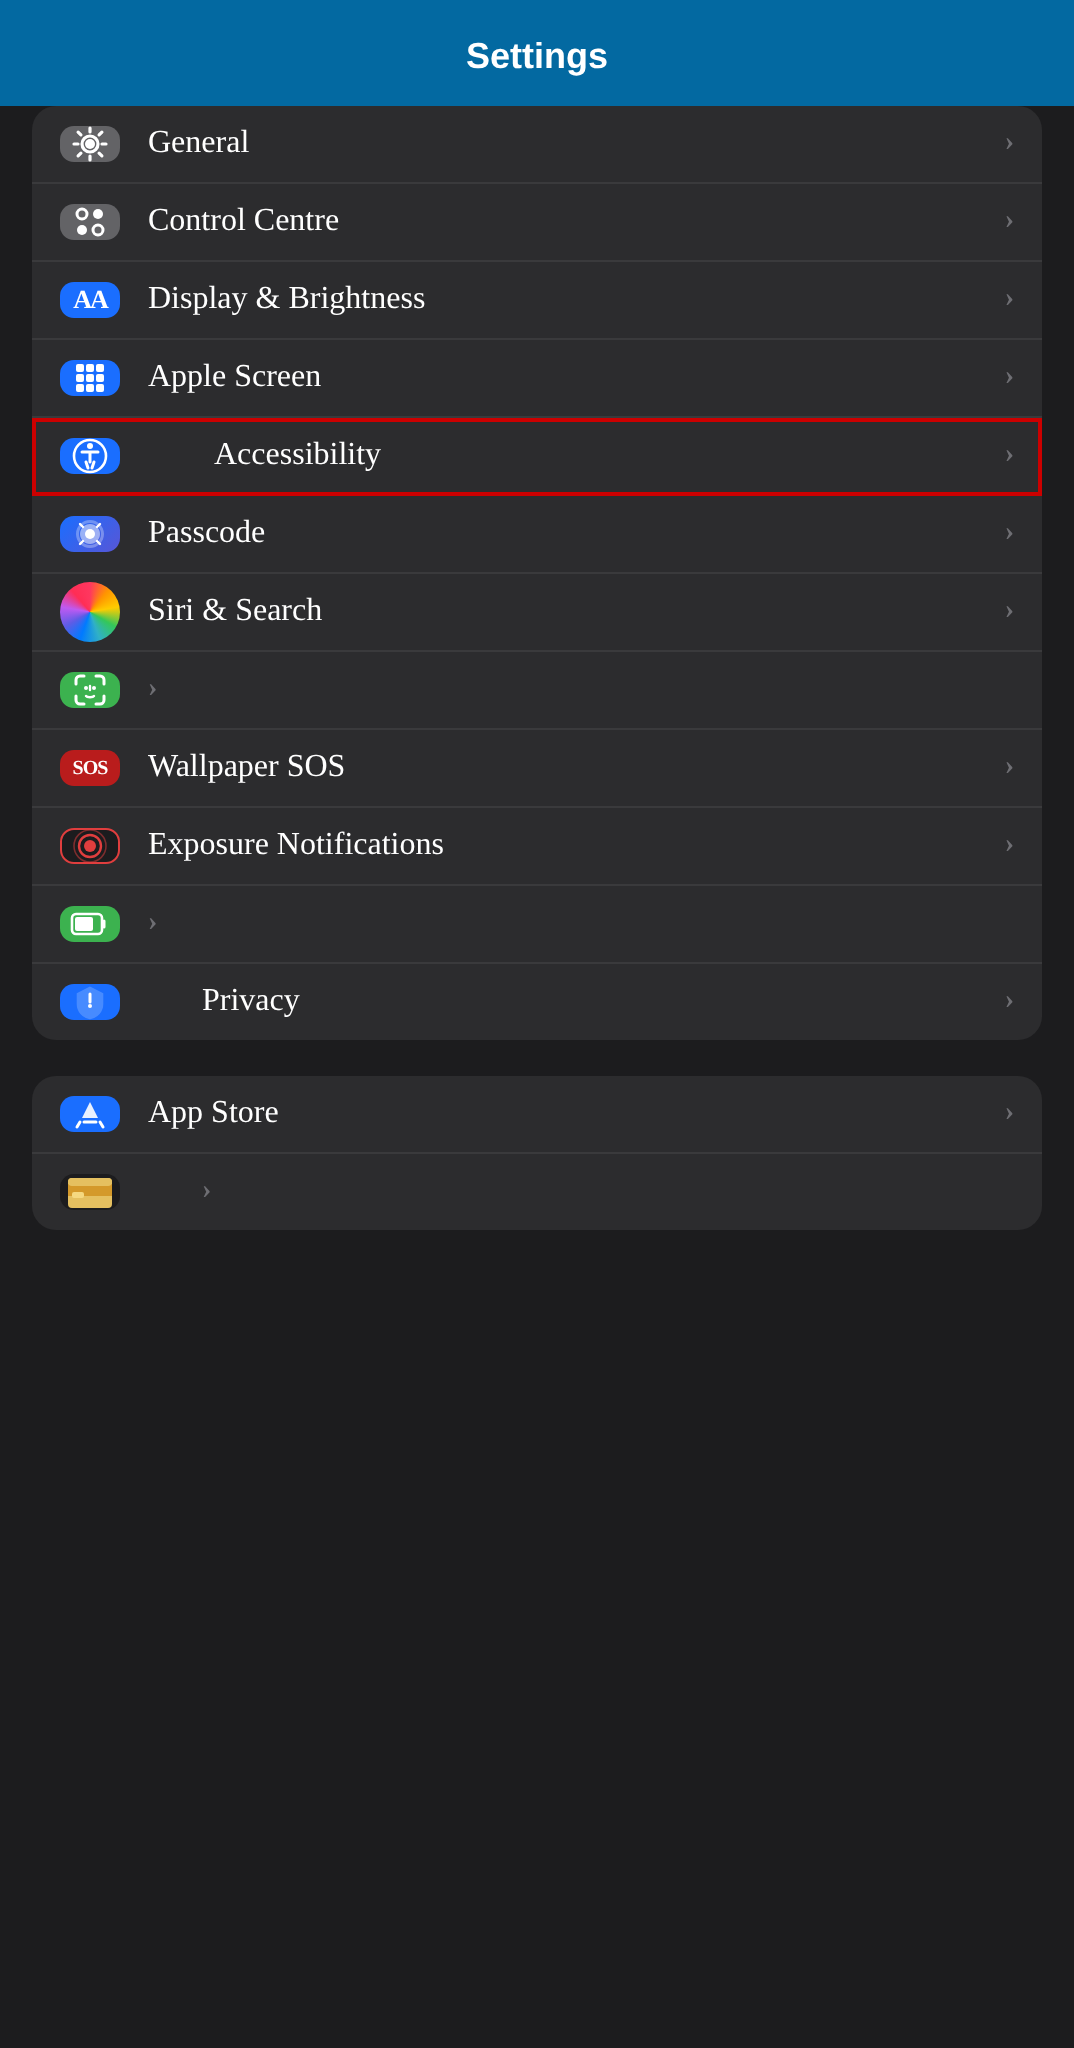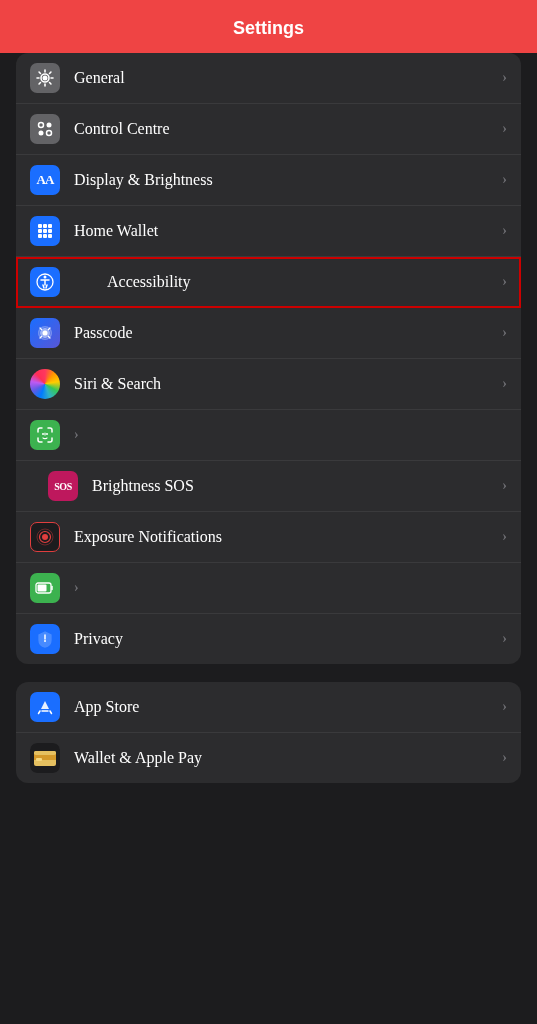--- a/index.html
+++ b/index.html
@@ -8,21 +8,21 @@
       width: 537px;
       min-height: 1024px;
       background: #1c1c1e;
       font-family: -apple-system, 'SF Pro Display', 'Helvetica Neue', Arial, sans-serif;
       color: #ffffff;
     }
 
     .header {
       text-align: center;
       padding: 18px 20px 14px;
-      background: #ef4444;
+      background: #0369a1;
     }
 
     .header-title {
       font-size: 18px;
       font-weight: 600;
       color: #ffffff;
     }
 
     .settings-container {
       padding: 0 16px;
@@ -40,32 +40,33 @@
       display: flex;
       align-items: center;
       padding: 10px 14px;
       border-bottom: 0.5px solid #3a3a3c;
       cursor: pointer;
       position: relative;
     }
 
     .list-item:last-child {
       border-bottom: none;
+      gap: 27px;
     }
 
     .list-item.highlighted {
       outline: 2px solid #cc0000;
       outline-offset: -2px;
       z-index: 1;
       gap: 33px;
     }
 
     .icon-wrap {
       width: 30px;
-      height: 30px;
+      height: 18px;
       border-radius: 7px;
       display: flex;
       align-items: center;
       justify-content: center;
       margin-right: 14px;
       flex-shrink: 0;
       font-size: 16px;
     }
 
     .item-label {
@@ -81,21 +82,21 @@
       font-weight: 600;
     }
 
     
     .icon-general { background: #636366; }
     .icon-control { background: #636366; }
     .icon-display { background: #1a6eff; }
     .icon-homescreen { background: #1a6eff; }
     .icon-accessibility { background: #1a6eff; }
     .icon-faceid { background: #3cb24f; }
-    .icon-sos { background: #be185d; margin-left: 18px; }
+    .icon-sos { background: #b91c1c; }
     .icon-battery { background: #3cb24f; }
     .icon-privacy { background: #1a6eff; }
     .icon-appstore { background: #1a6eff; }
 
     
     svg { display: block; }
 
     
     .siri-ball {
       width: 30px;
@@ -155,21 +156,21 @@
           <rect x="7" y="2" width="4" height="4" rx="1" fill="white"></rect>
           <rect x="12" y="2" width="4" height="4" rx="1" fill="white"></rect>
           <rect x="2" y="7" width="4" height="4" rx="1" fill="white"></rect>
           <rect x="7" y="7" width="4" height="4" rx="1" fill="white"></rect>
           <rect x="12" y="7" width="4" height="4" rx="1" fill="white"></rect>
           <rect x="2" y="12" width="4" height="4" rx="1" fill="white"></rect>
           <rect x="7" y="12" width="4" height="4" rx="1" fill="white"></rect>
           <rect x="12" y="12" width="4" height="4" rx="1" fill="white"></rect>
         </svg>
       </div>
-      <span class="item-label">Home Wallet</span>
+      <span class="item-label">Apple Screen</span>
       <span class="chevron">›</span>
     </div>
 
     <div class="list-item highlighted">
       <div class="icon-wrap icon-accessibility">
         <svg width="18" height="18" viewBox="0 0 18 18" fill="none">
           <circle cx="9" cy="4" r="1.5" fill="white"></circle>
           <path d="M5 7h8M9 7v5M7 12l1 3M11 12l-1 3" stroke="white" stroke-width="1.5" stroke-linecap="round"></path>
           <circle cx="9" cy="9" r="8" stroke="white" stroke-width="1.3"></circle>
         </svg>
@@ -212,21 +213,21 @@
           <path d="M9 7v2" stroke="white" stroke-width="1.2" stroke-linecap="round"></path>
         </svg>
       </div>
       <span class="chevron">›</span>
     </div>
 
     <div class="list-item">
       <div class="icon-wrap icon-sos" style="border-radius: 7px;">
         <span style="color:white; font-size:10px; font-weight:800; letter-spacing:-0.5px;">SOS</span>
       </div>
-      <span class="item-label">Brightness SOS</span>
+      <span class="item-label">Wallpaper SOS</span>
       <span class="chevron">›</span>
     </div>
 
     <div class="list-item">
       <div class="icon-wrap" style="background: #1c1c1e; border: 1.5px solid #e03e3e;">
         <svg width="18" height="18" viewBox="0 0 18 18" fill="none">
           <circle cx="9" cy="9" r="3" fill="#e03e3e"></circle>
           <circle cx="9" cy="9" r="5.5" stroke="#e03e3e" stroke-width="1.2" fill="none"></circle>
           <circle cx="9" cy="9" r="8" stroke="#e03e3e" stroke-width="0.8" fill="none" opacity="0.5"></circle>
         </svg>
@@ -276,19 +277,18 @@
     <div class="list-item">
       <div class="icon-wrap" style="background: #2c2c2e; border-radius: 7px; overflow: hidden; padding: 0;">
         <svg width="30" height="30" viewBox="0 0 30 30" fill="none">
           <rect width="30" height="30" rx="7" fill="#1c1c1e"></rect>
           <rect x="4" y="8" width="22" height="15" rx="2" fill="#e5c060"></rect>
           <rect x="4" y="11" width="22" height="6" fill="#d4992a"></rect>
           <rect x="4" y="8" width="22" height="4" rx="2" fill="#e5c060"></rect>
           <rect x="6" y="15" width="6" height="3" rx="1" fill="#f5d880"></rect>
         </svg>
       </div>
-      <span class="item-label">Wallet &amp; Apple Pay</span>
       <span class="chevron">›</span>
     </div>
 
   </div>
 
 </div>
 
 </body></html>

